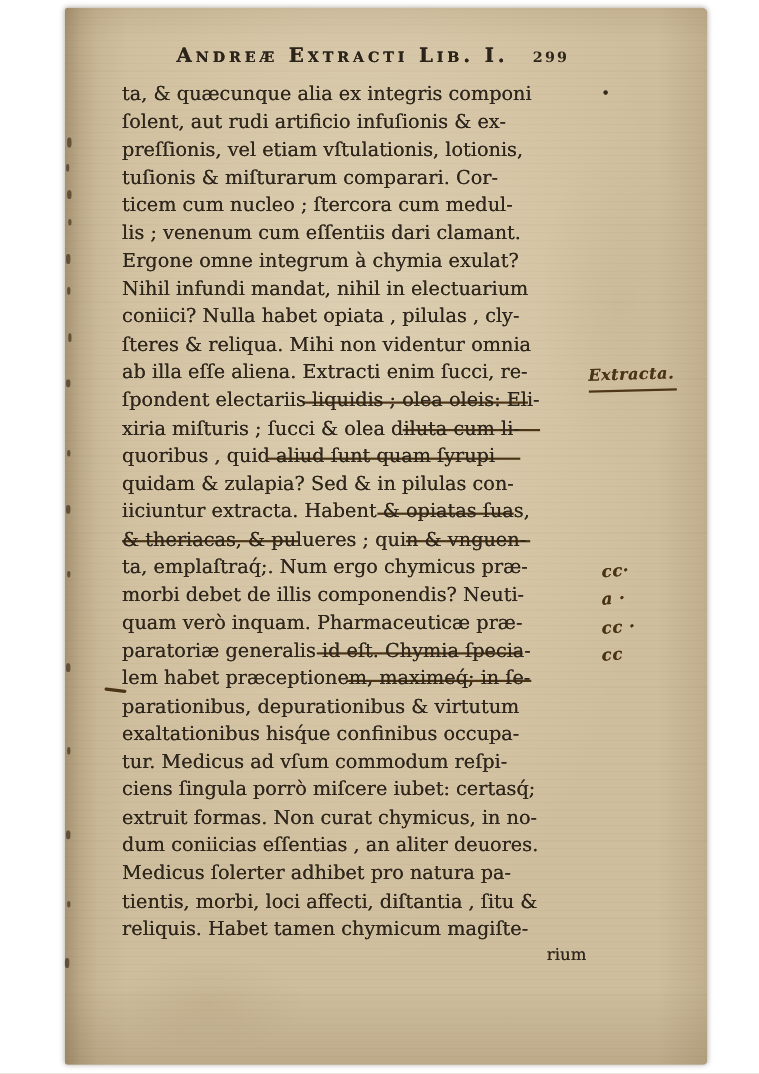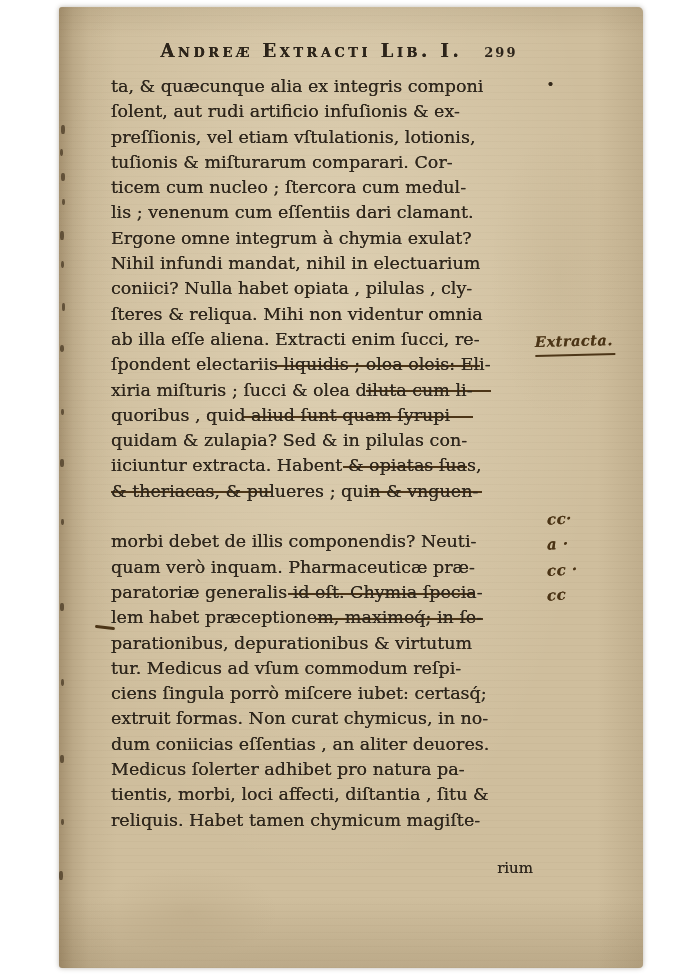--- a/index.html
+++ b/index.html
@@ -83,26 +83,27 @@
       <div class="line"><span>Nihil infundi mandat, nihil in electuarium</span></div>
       <div class="line"><span>coniici?  Nulla habet opiata , pilulas , cly-</span></div>
       <div class="line"><span>ſteres &amp; reliqua. Mihi non videntur omnia</span></div>
       <div class="line"><span>ab illa eſſe aliena.  </span><span class="u">Extracti enim ſucci, re-</span><span class="mnote title">Extracta.</span></div>
       <div class="line"><span>ſpondent electariis liquidis ; </span><span class="u">olea oleis: Eli-</span></div>
       <div class="line"><span>xiria miſturis ; </span><span class="u">ſucci &amp; olea diluta cum li-</span></div>
       <div class="line"><span>quoribus , quid aliud ſunt quam ſyrupi</span></div>
       <div class="line"><span>quidam &amp; zulapia? Sed &amp; </span><span class="u">in pilulas con-</span></div>
       <div class="line"><span class="u">iiciuntur extracta.</span><span>  Habent &amp; </span><span class="u">opiatas ſuas,</span></div>
       <div class="line"><span>&amp; theriacas, &amp; pulueres ; quin &amp; vnguen-</span></div>
-      <div class="line"><span class="mnote mark">cc·</span></div>
+      <div class="line"><span>ta, emplaſtraq́;. Num ergo chymicus præ-</span><span class="mnote mark">cc·</span></div>
       <div class="line"><span>morbi debet de illis componendis? Neuti-</span><span class="mnote mark">a ·</span></div>
       <div class="line"><span>quam verò inquam.  </span><span class="u">Pharmaceuticæ præ-</span><span class="mnote mark">cc ·</span></div>
       <div class="line"><span>paratoriæ generalis id </span><span class="u">eſt.  Chymia ſpecia-</span><span class="mnote mark">cc</span></div>
       <div class="line"><span>lem habet præceptionem, maximeq́; in ſe-</span><div class="hookline"></div></div>
       <div class="line"><span>parationibus, depurationibus &amp; virtutum</span></div>
+      <div class="line"><span>exaltationibus hisq́ue confinibus occupa-</span></div>
       <div class="line"><span>tur.  Medicus ad vſum commodum reſpi-</span></div>
       <div class="line"><span>ciens ſingula porrò miſcere iubet: certasq́;</span></div>
       <div class="line"><span>extruit formas. Non curat chymicus, in no-</span></div>
       <div class="line"><span>dum coniicias eſſentias , an aliter deuores.</span></div>
       <div class="line"><span>Medicus ſolerter adhibet  pro natura pa-</span></div>
       <div class="line"><span>tientis, morbi, loci affecti, diſtantia , ſitu &amp;</span></div>
       <div class="line"><span>reliquis. Habet tamen chymicum magiſte-</span></div>
     </div>
 
   <div class="catchword-row">rium</div>

